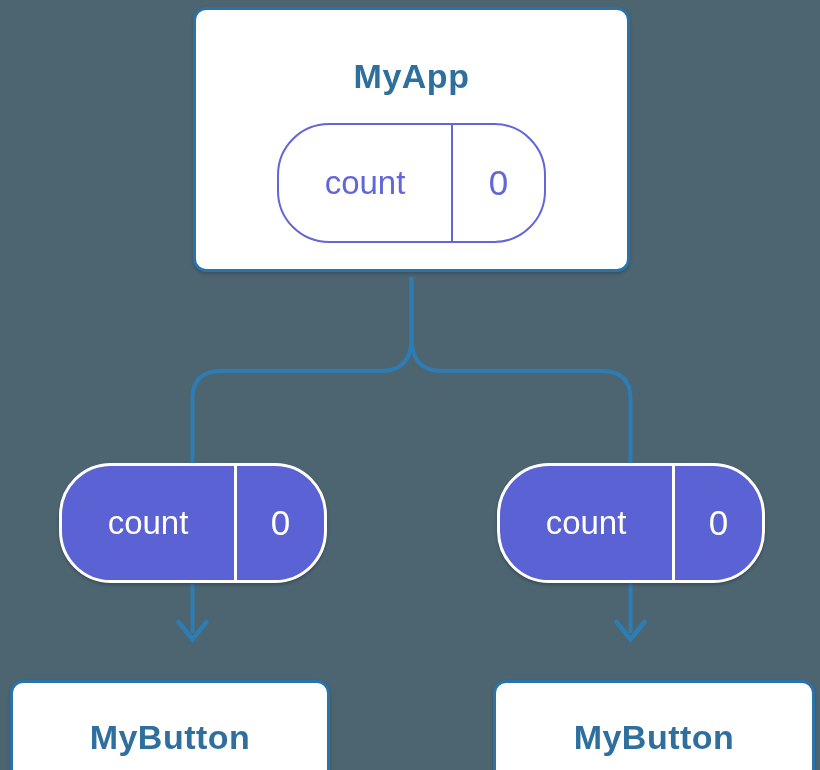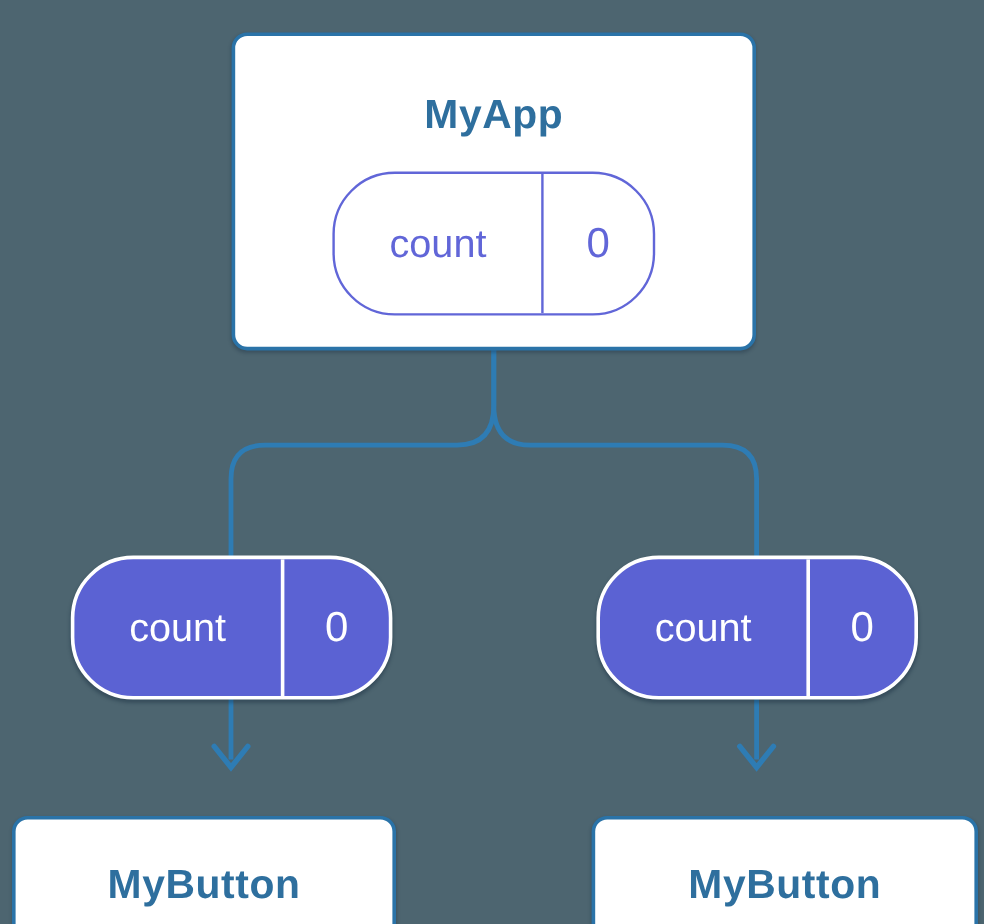--- a/index.html
+++ b/index.html
@@ -42,21 +42,21 @@
     stroke-linejoin: miter;
   }
   .card {
     position: absolute;
     background: var(--card-bg);
     border: 3px solid var(--card-border);
     border-radius: 13px;
     box-shadow: 0 2px 3px rgba(15, 35, 55, 0.30);
   }
   .card-root {
-    left: 193px; top: 27px;
+    left: 193px; top: 7px;
     width: 437px; height: 265px;
   }
   .card-title {
     margin-top: 48px;
     text-align: center;
     font-size: 34px;
     line-height: 36px;
     font-weight: 700;
     color: var(--title-text);
     letter-spacing: 0.5px;

